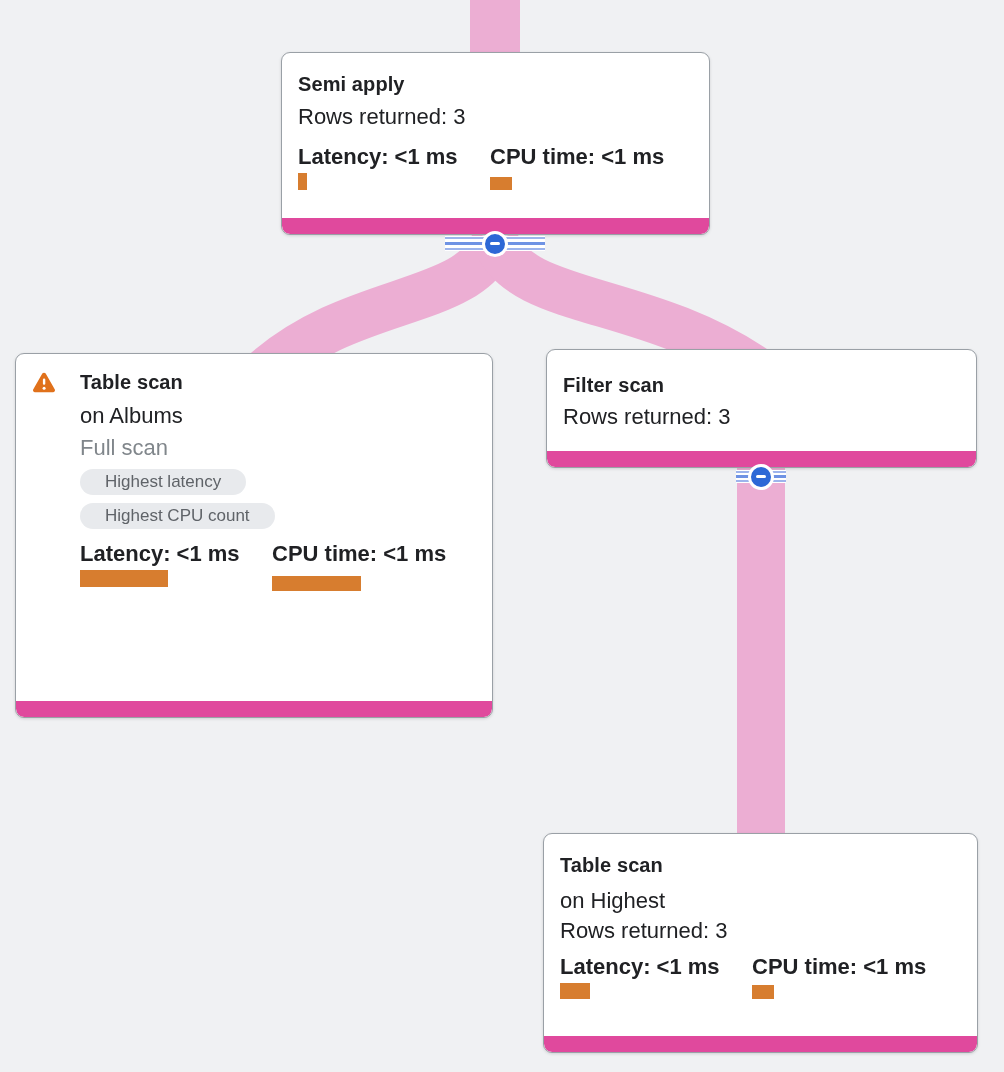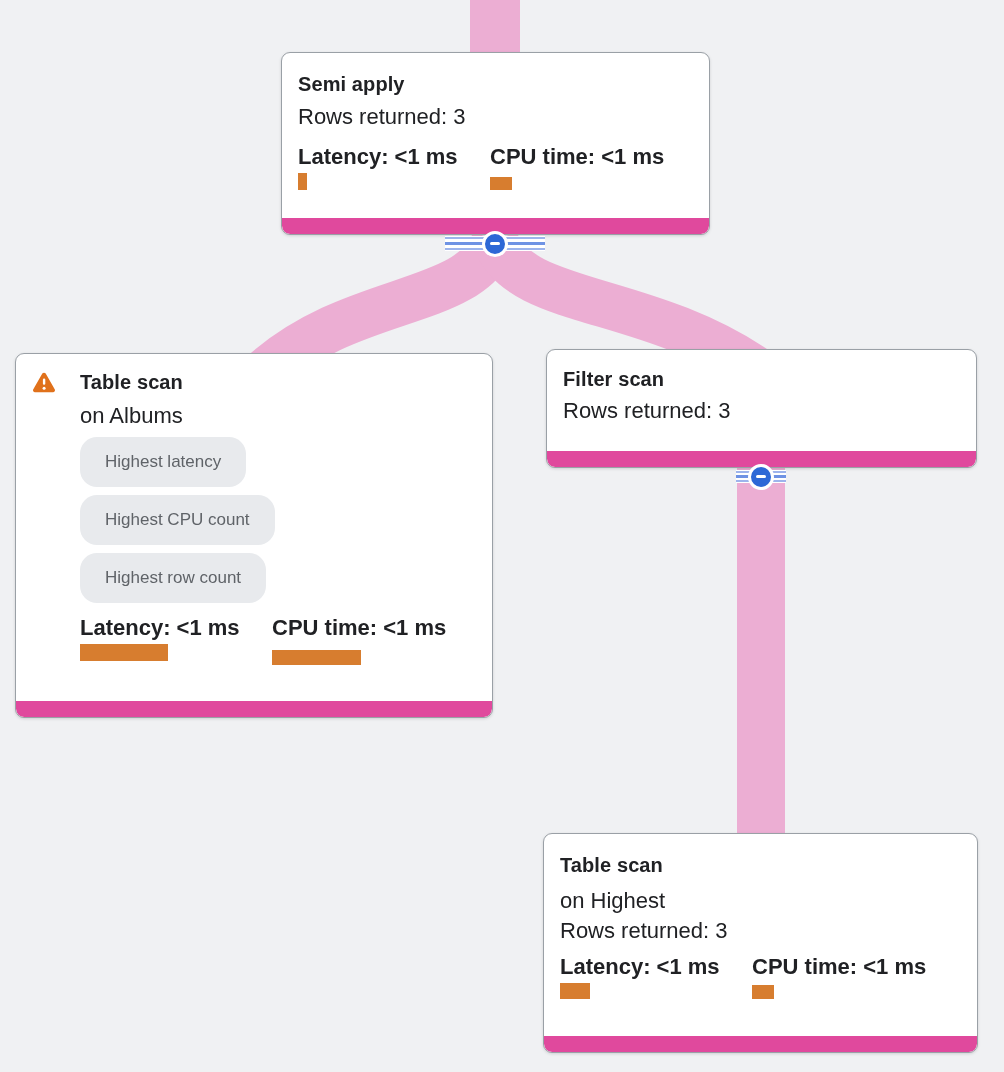--- a/index.html
+++ b/index.html
@@ -21,35 +21,35 @@
   .card-a{left:281px;top:52px;width:429px;height:183px;}
   .card-b{left:15px;top:353px;width:478px;height:365px;}
   .card-c{left:546px;top:349px;width:431px;height:119px;}
   .card-d{left:543px;top:833px;width:435px;height:220px;}
 
   .footer-bar{
     position:absolute;left:0;right:0;bottom:0;height:16px;
     background:#e0499d;border-radius:0 0 8px 8px;
   }
   .content{padding:0 16px;}
-  .pt18{padding-top:18px;} .pt15{padding-top:15px;} .pt16{padding-top:16px;}
+  .pt18{padding-top:18px;} .pt15{padding-top:15px;} .pt16{padding-top:22px;}
 
   .title{font-size:20px;line-height:26px;font-weight:bold;color:#202124;letter-spacing:.1px;}
   .line{font-size:22px;line-height:22px;color:#202124;}
   .muted{color:#80868b;}
   .mt8{margin-top:8px;} .mt9{margin-top:9px;} .mt10{margin-top:10px;} .mt12{margin-top:12px;} .mt14{margin-top:14px;} .mt18{margin-top:18px;}
 
   .header-row{display:flex;align-items:center;}
   .warn-wrap{width:24px;margin-right:24px;display:flex;}
   .indent{margin-left:48px;}
 
   .badges{margin-top:10px;}
   .badge{
     display:flex;align-items:center;width:fit-content;
-    height:50px;padding:0 25px;margin-bottom:8px;
+    height:26px;padding:0 25px;margin-bottom:8px;
     background:#e8eaed;border-radius:17px;
     font-size:17px;color:#5f6368;
   }
   .badges .badge:last-child{margin-bottom:0;}
 
   .metrics{display:flex;font-weight:bold;}
   .metric{width:192px;}
   .bar{background:#d77d2f;margin-top:5px;}
 
   .collapse{position:absolute;z-index:3;}
@@ -106,24 +106,24 @@
           <svg width="24" height="21" viewBox="0 0 24 21">
             <path d="M10.3 1.6 1.3 17.2 a2 2 0 0 0 1.7 3 h18 a2 2 0 0 0 1.7 -3 L13.7 1.6 a2 2 0 0 0 -3.4 0 Z" fill="#e0711b"></path>
             <rect x="10.9" y="6.6" width="2.4" height="6.2" rx="1.1" fill="#fff"></rect>
             <circle cx="12.1" cy="16.2" r="1.5" fill="#fff"></circle>
           </svg>
         </span>
         <div class="title">Table scan</div>
       </div>
       <div class="indent">
         <div class="line mt10">on Albums</div>
+        <div class="line muted mt10">Full scan</div>
         <div class="badges">
           <div class="badge">Highest latency</div>
           <div class="badge">Highest CPU count</div>
-          <div class="badge">Highest row count</div>
         </div>
         <div class="metrics mt14">
           <div class="metric">
             <div class="line">Latency: &lt;1 ms</div>
             <div class="bar" style="width:88px;height:17px"></div>
           </div>
           <div class="metric">
             <div class="line">CPU time: &lt;1 ms</div>
             <div class="bar" style="width:89px;height:15px;margin-top:11px"></div>
           </div>

